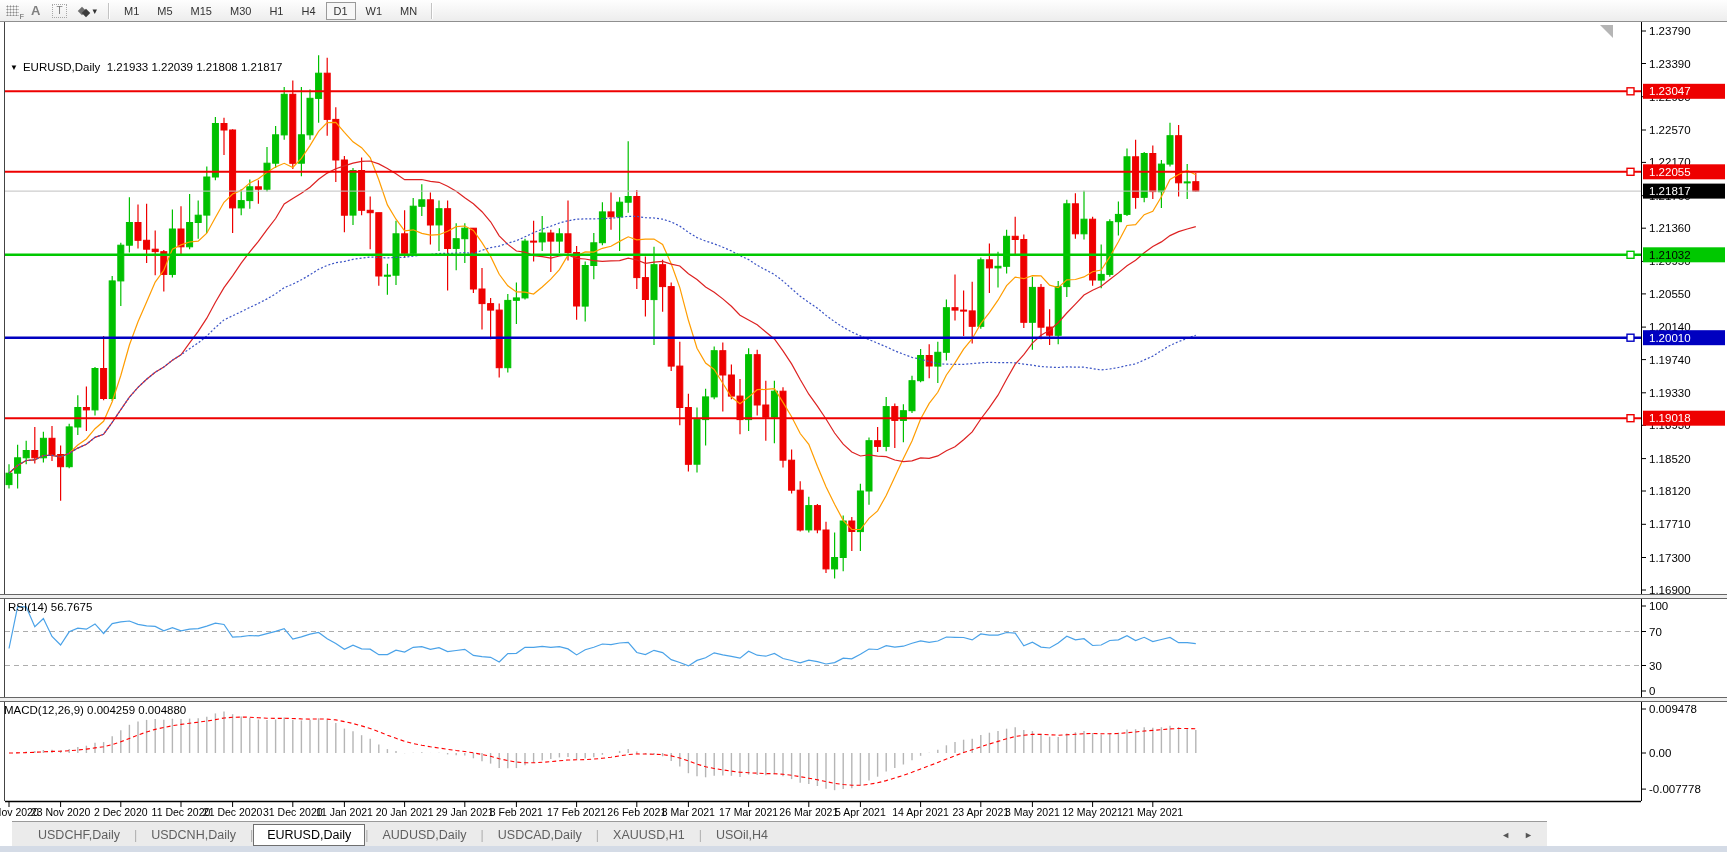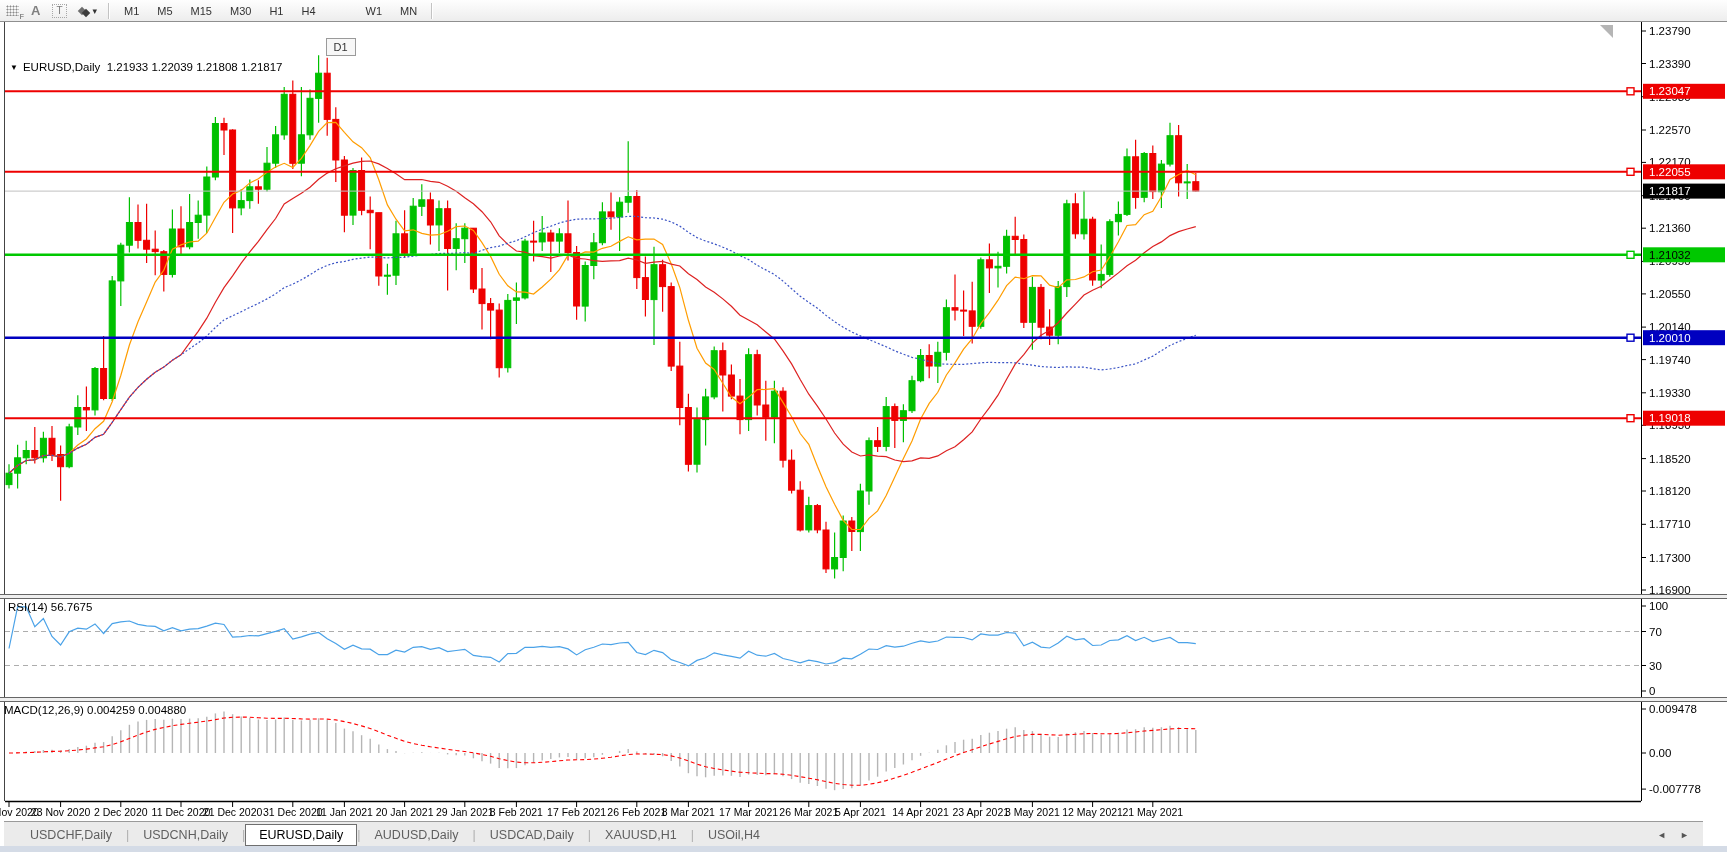--- a/index.html
+++ b/index.html
@@ -15,29 +15,29 @@
              background-size:3px 3px;}
   .fsub{position:absolute;right:-5px;bottom:-4px;font-size:7px;font-style:normal;color:#555;}
   .icon-a{font-size:13px;color:#808080;font-weight:bold;line-height:1;}
   .icon-t{font-size:10px;color:#7a7a7a;border:1px dotted #a8a8a8;padding:0 3px;line-height:12px;}
   .diamond{width:6px;height:6px;background:#6e6e6e;transform:rotate(45deg);display:inline-block;}
   .diamond.d2{background:#3c3c3c;margin-left:-2px;margin-top:5px;}
   .caret{font-size:9px;color:#333;margin-left:4px;}
   .tb-sep{width:1px;height:16px;background:#c3c3c3;border-right:1px solid #fff;margin:0 5px;}
   .tf-group{display:flex;align-items:flex-start;height:17px;}
   .tf{font-size:11px;color:#333;padding:2px 7px;margin:0 1px;border:1px solid transparent;cursor:default;}
-  .tf.active{border:1px solid #9a9a9a;background:#f7f7f7;margin-top:36px;}
+  .tf.active{border:1px solid #9a9a9a;background:#f7f7f7;}
   
   .pane-title{position:absolute;z-index:3;font-size:11.5px;color:#000;white-space:pre;}
   .dd-mark{font-size:8px;vertical-align:1px;margin-right:5px;}
   
   .splitter{position:absolute;left:0;width:1727px;height:3px;background:#efefef;
             border-top:1px solid #666;border-bottom:1px solid #666;z-index:4;}
   
-  .tabbar{position:absolute;left:4px;top:821px;width:1699px;height:25px;z-index:5;
+  .tabbar{position:absolute;left:12px;top:821px;width:1535px;height:25px;z-index:5;
           background:#ebebeb;border-top:1px solid #9a9a9a;display:flex;align-items:center;font-size:12.5px;color:#5f5f5f;}
   .tab{padding:3px 14px;white-space:nowrap;cursor:default;}
   .tab.active{background:#fff;border:1px solid #6f6f6f;color:#000;padding:3px 13px;}
   .tab-sep{color:#b0b0b0;}
   .tab-scroll{margin-left:auto;display:flex;gap:14px;padding-right:14px;color:#555;font-size:9px;}
   .tab-scroll span{cursor:default;}
   .statusbar{position:absolute;left:0;top:846px;width:1727px;height:6px;background:#d4dbe6;z-index:5;}
   #chart-canvas{position:absolute;left:0;top:0;width:1727px;height:624px;z-index:1;}
 </style>
 </head>

